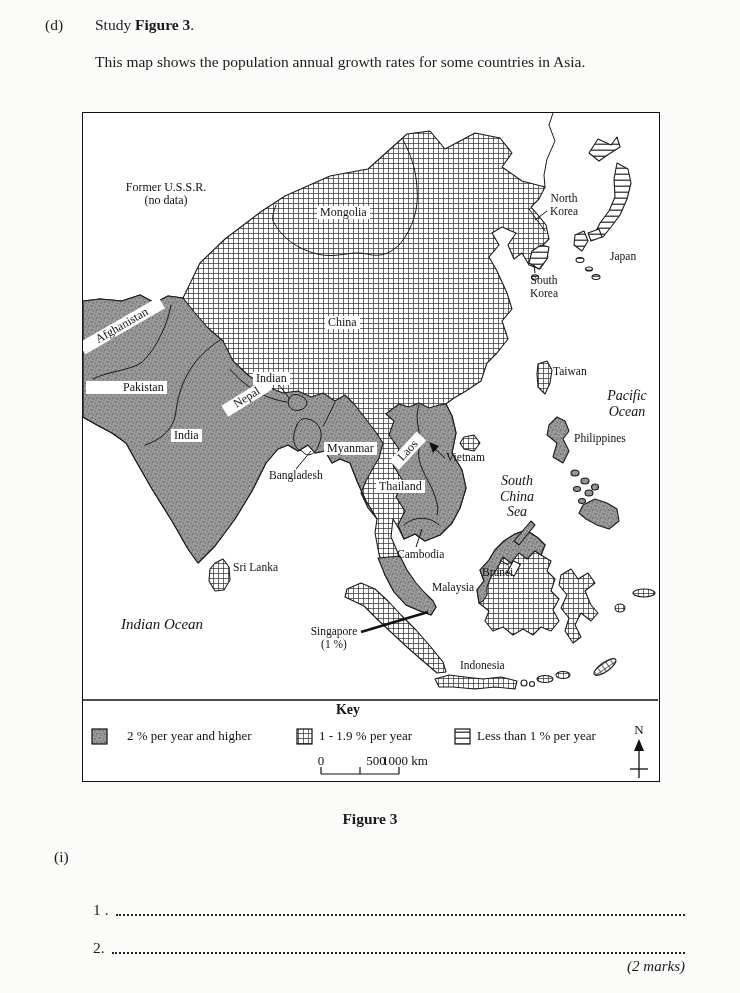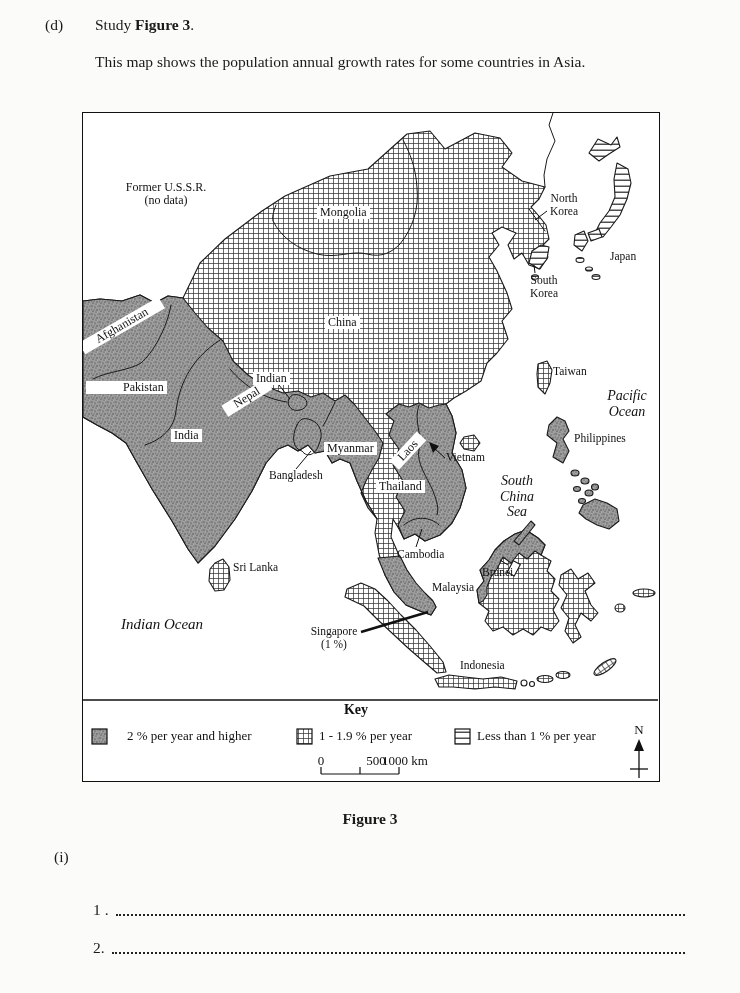--- a/index.html
+++ b/index.html
@@ -184,21 +184,21 @@
     <div class="mlabel" style="left:314px;top:435px;">Cambodia</div>
     <div class="mlabel" style="left:399px;top:433px;margin-top:20px;">Brunei</div>
     <div class="mlabel" style="left:150px;top:448px;">Sri Lanka</div>
     <div class="mlabel" style="left:349px;top:468px;">Malaysia</div>
     <div class="mlabel sea" style="left:38px;top:485px;font-size:15px;margin-top:18px;">Indian Ocean</div>
     <div class="mlabel" style="left:222px;top:512px;width:58px;">Singapore
 (1 %)</div>
     <div class="mlabel" style="left:377px;top:546px;">Indonesia</div>
     <div class="mlabel" style="left:491px;top:319px;">Philippines</div>
 
-    <div class="klabel ktitle" style="left:241px;top:589px;width:64px;">Key</div>
+    <div class="klabel ktitle" style="left:233px;top:589px;width:64px;">Key</div>
     <div class="klabel" style="left:44px;top:615px;">2 % per year and higher</div>
     <div class="klabel" style="left:236px;top:615px;">1 - 1.9 % per year</div>
     <div class="klabel" style="left:394px;top:615px;">Less than 1 % per year</div>
     <div class="klabel" style="left:549px;top:609px;width:14px;text-align:center;">N</div>
     <div class="klabel" style="left:230px;top:640px;width:16px;text-align:center;">0</div>
     <div class="klabel" style="left:279px;top:640px;width:28px;text-align:center;">500</div>
     <div class="klabel" style="left:299px;top:640px;">1000 km</div>
   </div>
 
   <div class="fig-cap">Figure 3</div>
@@ -207,13 +207,14 @@
 
   <div class="ansline" style="top:901px;">
     <span>1 .</span>
     <span class="leader"></span>
   </div>
   <div class="ansline" style="top:939px;">
     <span>2.</span>
     <span class="leader"></span>
   </div>
 
+  <div class="marks">(2 marks)</div>
 </div>
 
 </body></html>

